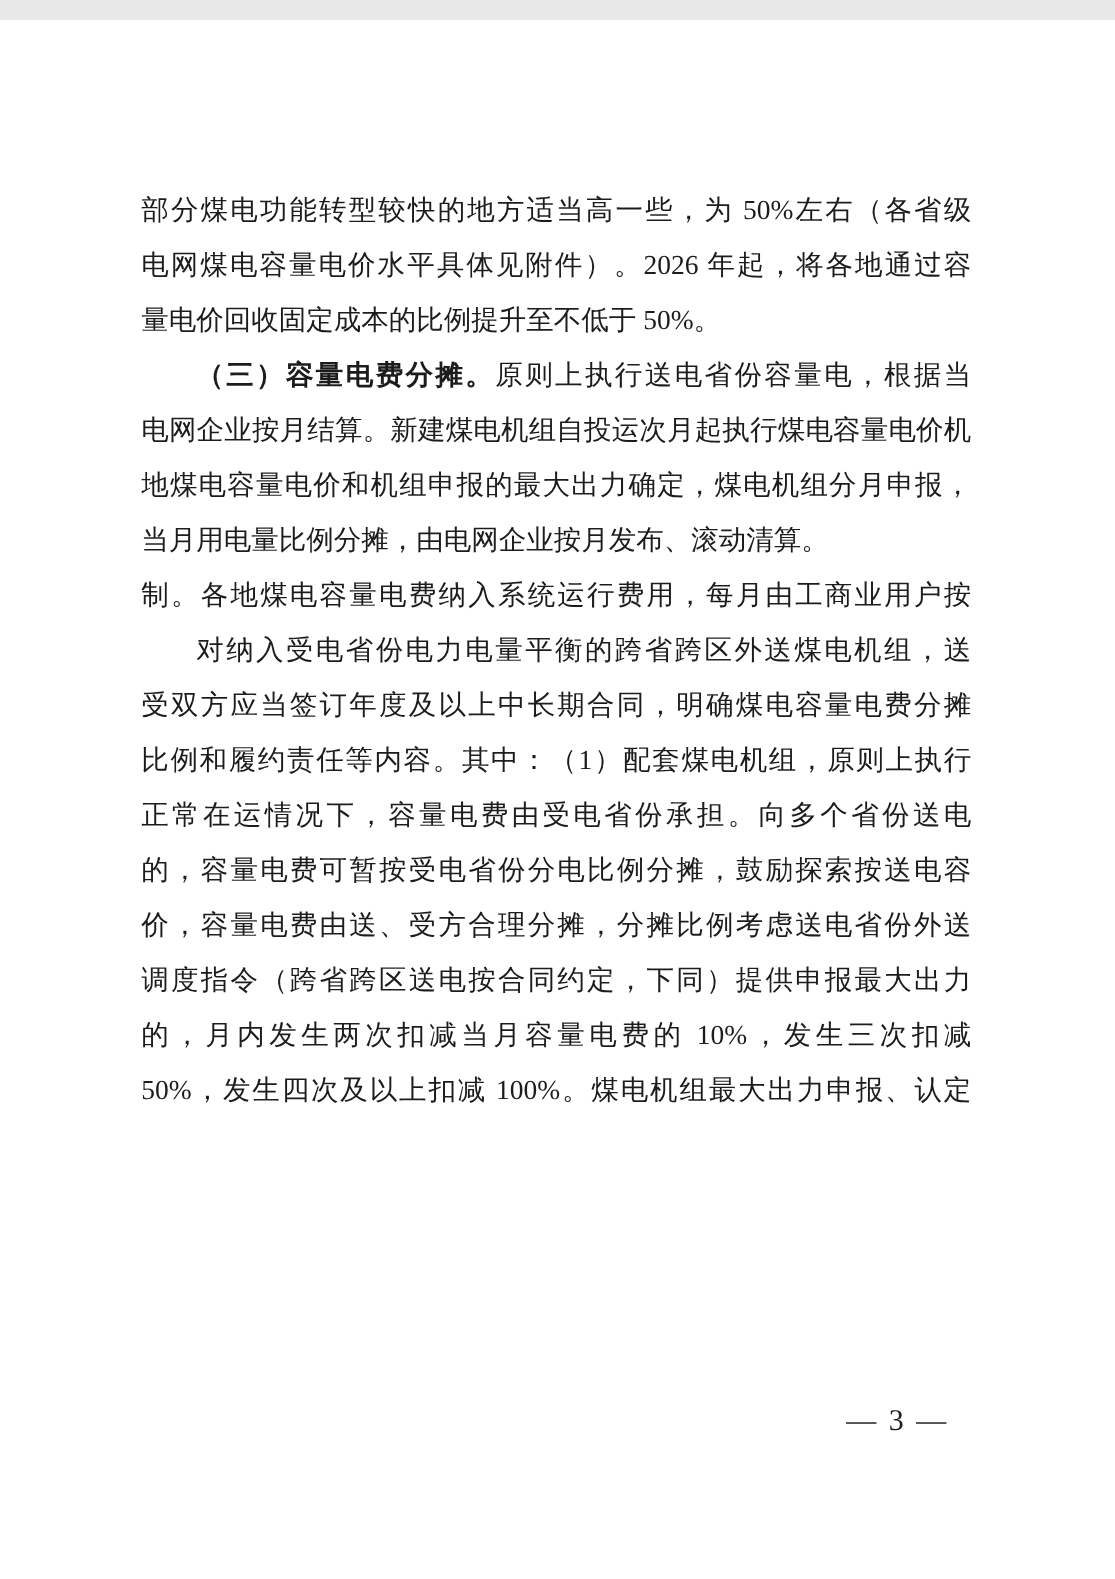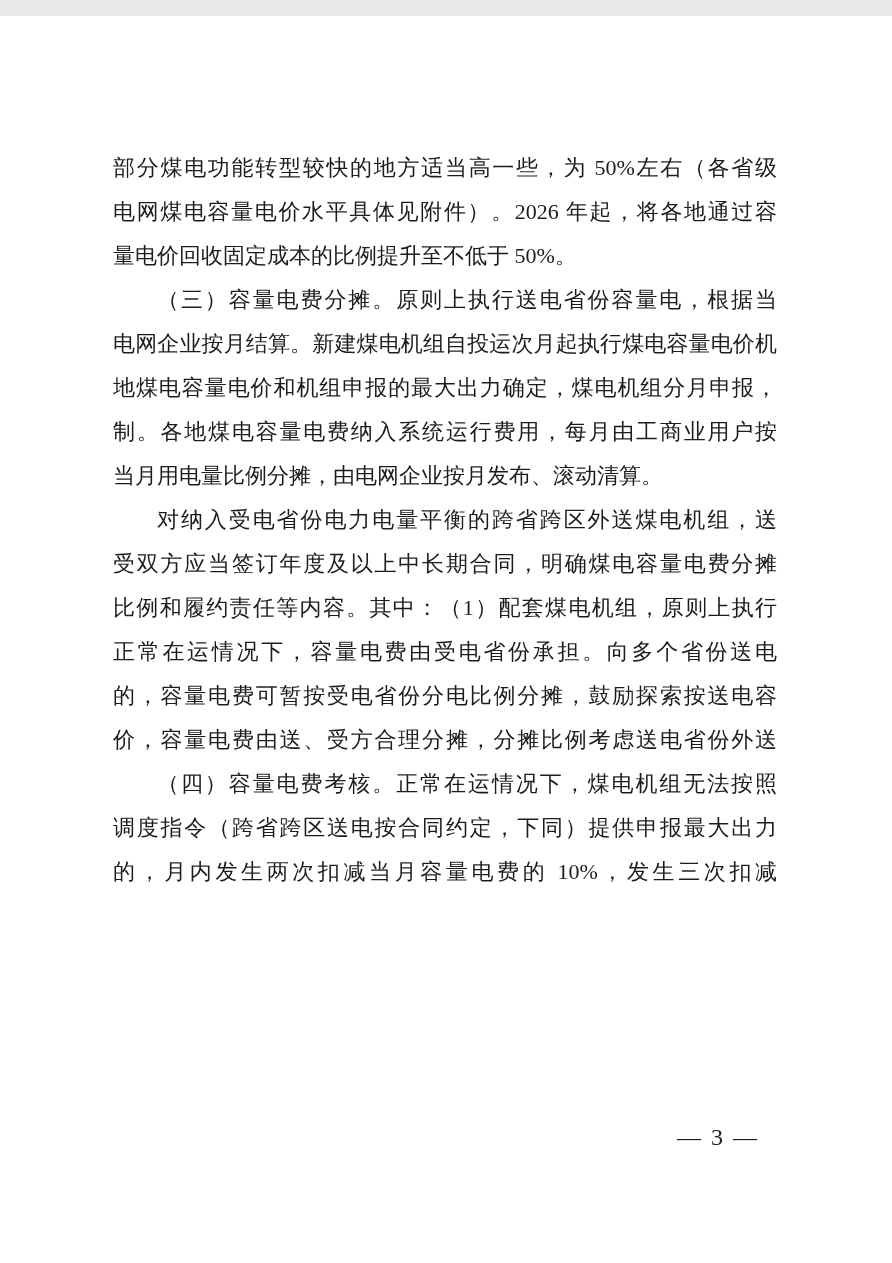--- a/index.html
+++ b/index.html
@@ -37,21 +37,21 @@
     white-space: nowrap;
   }
   .line.fill {
     text-align-last: justify;
     white-space: normal;
   }
   .line.indent {
     text-indent: 44px;
   }
   .bold {
-    font-weight: normal;
+    font-weight: bold;
   }
   .page-number {
     position: absolute;
     top: 1106px;
     right: 133px;
     font-size: 24px;
     line-height: 30px;
     letter-spacing: 2px;
     color: #1c1c1c;
   }
@@ -63,31 +63,31 @@
   <div class="doc">
       <div class="para">
         <div class="line fill"><span>部分煤电功能转型较快的地方适当高一些，为 50%左右（各省级</span></div>
         <div class="line fill"><span>电网煤电容量电价水平具体见附件）。2026 年起，将各地通过容</span></div>
         <div class="line"><span>量电价回收固定成本的比例提升至不低于 50%。</span></div>
       </div>
       <div class="para">
         <div class="line fill indent"><span class="bold">（三）容量电费分摊。</span><span>原则上执行送电省份容量电，根据当</span></div>
         <div class="line fill"><span>电网企业按月结算。新建煤电机组自投运次月起执行煤电容量电价机</span></div>
         <div class="line fill"><span>地煤电容量电价和机组申报的最大出力确定，煤电机组分月申报，</span></div>
+        <div class="line"><span>当月用电量比例分摊，由电网企业按月发布、滚动清算。</span></div>
         <div class="line fill"><span>制。各地煤电容量电费纳入系统运行费用，每月由工商业用户按</span></div>
-        <div class="line"><span>当月用电量比例分摊，由电网企业按月发布、滚动清算。</span></div>
       </div>
       <div class="para">
         <div class="line fill indent"><span>对纳入受电省份电力电量平衡的跨省跨区外送煤电机组，送</span></div>
         <div class="line fill"><span>受双方应当签订年度及以上中长期合同，明确煤电容量电费分摊</span></div>
         <div class="line fill"><span>比例和履约责任等内容。其中：（1）配套煤电机组，原则上执行</span></div>
         <div class="line fill"><span>正常在运情况下，容量电费由受电省份承担。向多个省份送电</span></div>
         <div class="line fill"><span>的，容量电费可暂按受电省份分电比例分摊，鼓励探索按送电容</span></div>
         <div class="line fill"><span>价，容量电费由送、受方合理分摊，分摊比例考虑送电省份外送</span></div>
       </div>
       <div class="para">
-        <div class="line fill indent"><span class="bold">（四）容量电费考核。</span><span>正常在运情况下，煤电机组无法按照</span></div>
         <div class="line fill"><span>调度指令（跨省跨区送电按合同约定，下同）提供申报最大出力</span></div>
         <div class="line fill"><span>的，月内发生两次扣减当月容量电费的 10%，发生三次扣减</span></div>
+        <div class="line fill"><span>50%，发生四次及以上扣减 100%。煤电机组最大出力申报、认定</span></div>
       </div>
     </div>
   <div class="page-number">— 3 —</div>
 </div>
 
 </body></html>

